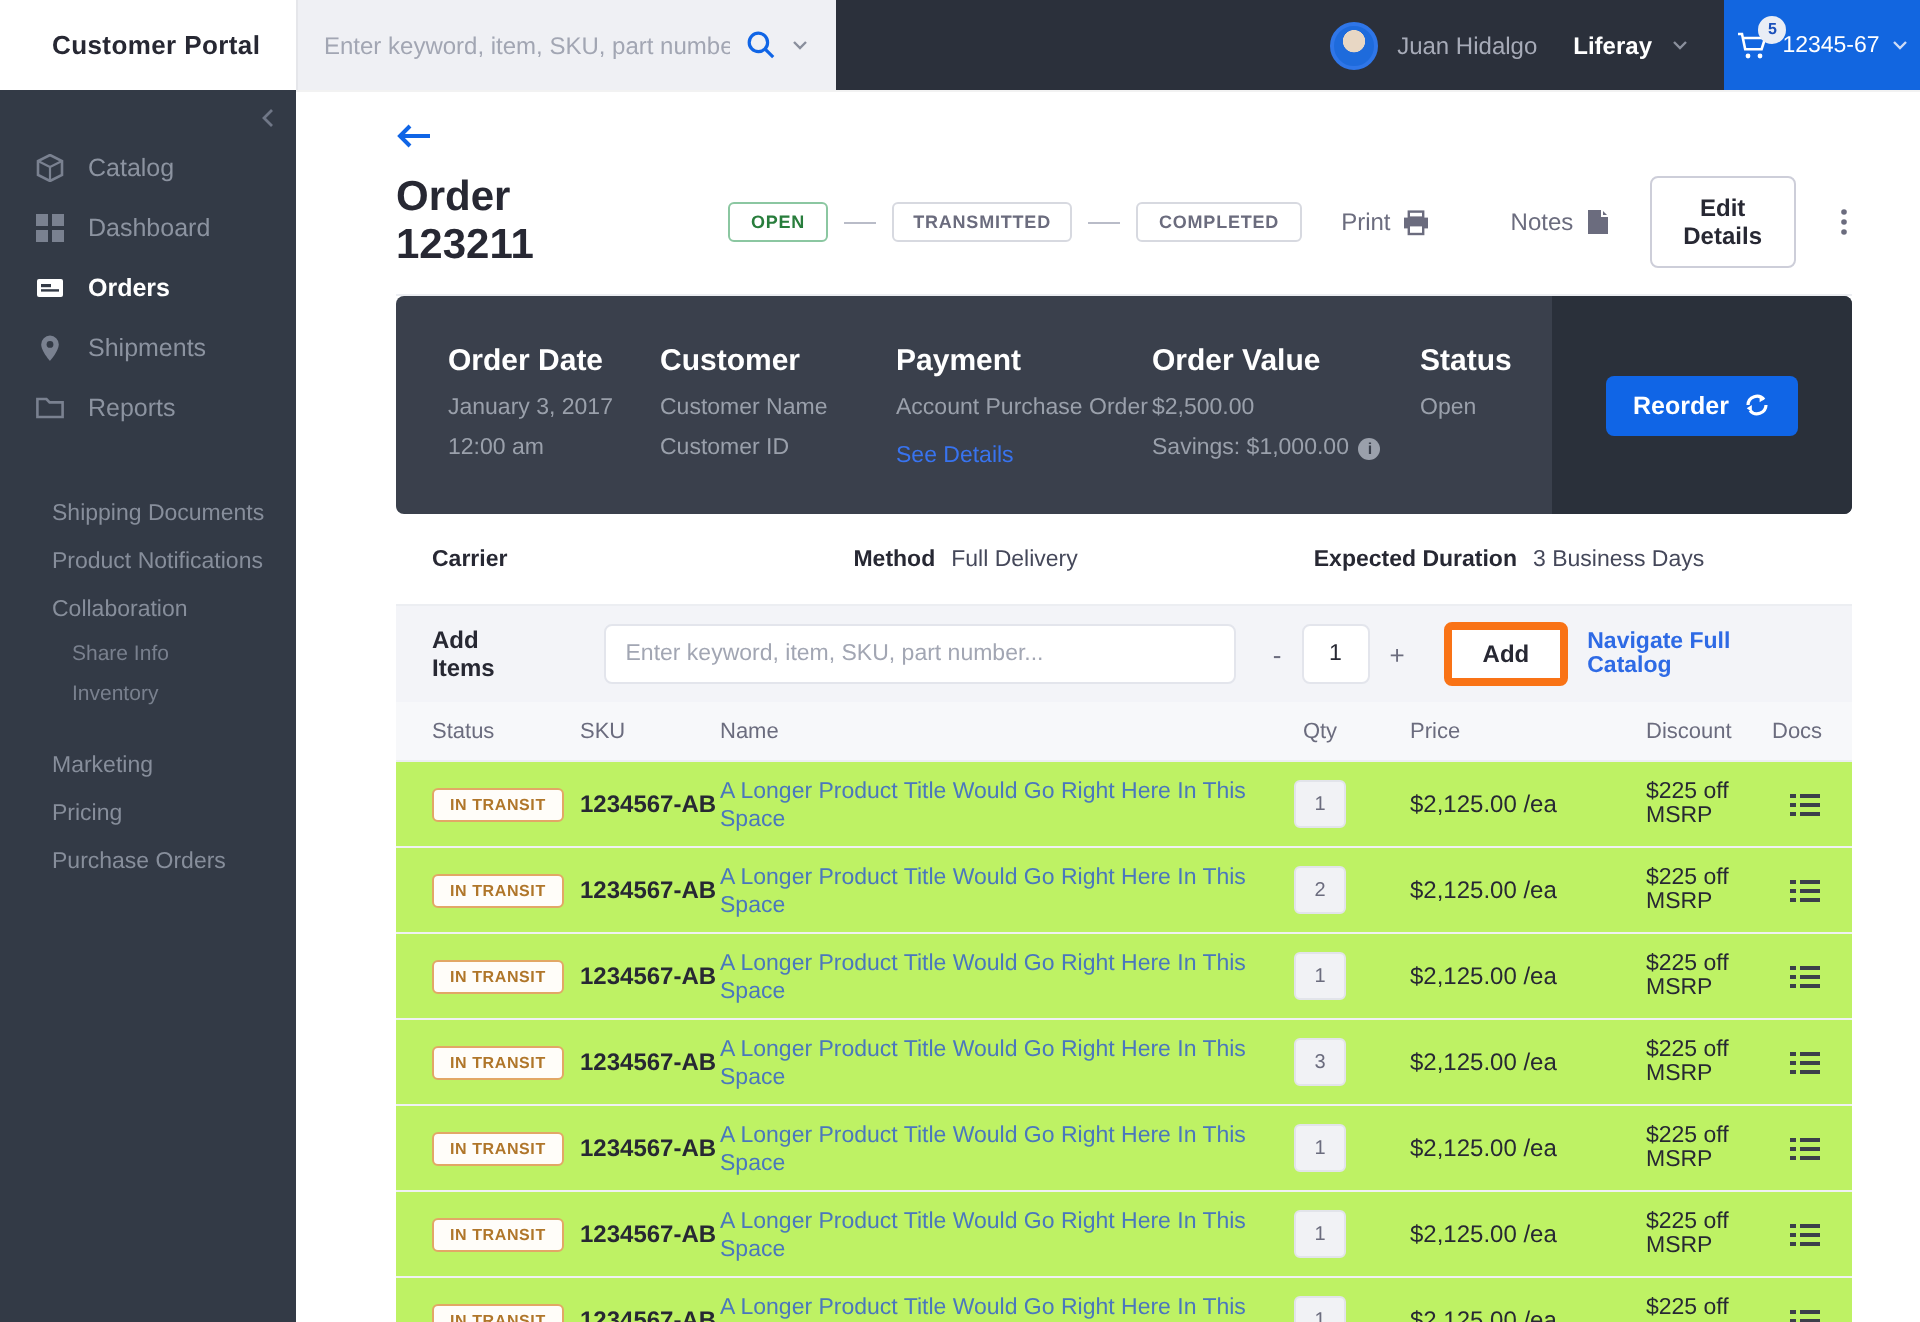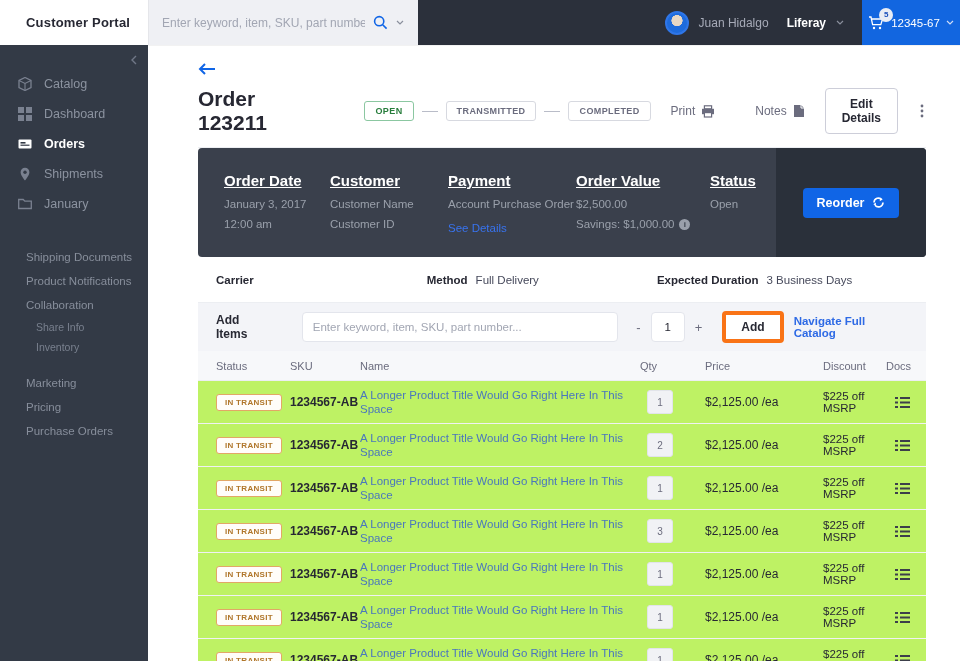--- a/index.html
+++ b/index.html
@@ -73,21 +73,21 @@
   .edit-btn { background:#fff; border:1px solid #cdced9; border-radius:4px; padding:8px 16px;
     font-size:12px; font-weight:bold; color:#272833; cursor:pointer;
     font-family:"Liberation Sans",sans-serif; }
   .kebab { display:flex; color:#6b6c7e; cursor:pointer; padding:2px; }
   .header-divider { border:0; border-top:1px solid #eceef2; margin-top:12px; }
 
   
   .summary { height:109px; background:#3a404c; border-radius:4px; display:flex;
     overflow:hidden; }
   .sum-col { padding-top:24px; }
-  .sum-col .t { color:#ffffff; font-size:15px; font-weight:bold; margin-bottom:9px;text-decoration:underline; }
+  .sum-col .t { color:#ffffff; font-size:15px; font-weight:bold; margin-bottom:9px; }
   .sum-col .v { color:#9aa0ab; font-size:11.5px; margin-bottom:8px; }
   .c1 { width:114px; padding-left:26px; } .c1 { width:132px; }
   .c2 { width:118px; } .c3 { width:128px; } .c4 { width:134px; } .c5 { flex:1; }
   .see-details { color:#3873ef; font-size:11.5px; cursor:pointer; }
   .savings { display:flex; align-items:center; gap:5px; }
   .info-ic { width:11px; height:11px; border-radius:50%; background:#9aa0ab; color:#3a404c;
     font-size:8px; font-weight:bold; display:inline-flex; align-items:center;
     justify-content:center; cursor:pointer; }
   .reorder-zone { width:150px; flex:0 0 150px; background:#2a303a; display:flex;
     align-items:center; justify-content:center; }
@@ -120,21 +120,21 @@
   .add-btn { background:#fff; border:4px solid #f97316; border-radius:4px; height:32px;
     padding:0 15px; font-size:12px; font-weight:bold; color:#272833; cursor:pointer;
     margin-left:10px; font-family:"Liberation Sans",sans-serif; }
   .catalog-link { margin-left:auto; font-size:11.5px; font-weight:bold; }
 
   
   .tgrid { display:grid; grid-template-columns:74px 70px 1fr 40px 126px 80px 24px;
     align-items:center; padding:0 16px 0 18px; }
   .thead { height:30px; background:#f7f8fa; border-bottom:1px solid #eceef2;
     color:#6b6c7e; font-size:11px; }
-  .th-qty { text-align:left; } .th-price { padding-left:25px; }
+  .th-qty { text-align:center; } .th-price { padding-left:25px; }
   .th-discount { padding-left:17px; } .th-docs { text-align:right; }
   .trow { height:43px; border-bottom:1px solid #f0f1f4; background:#bef264; font-size:12px; }
   .badge { display:inline-block; border:1px solid #e2a766; color:#b0762a; background:#fffdf9;
     font-size:8px; font-weight:bold; letter-spacing:.3px; border-radius:3px;
     padding:3px 8px; }
   .cell-sku { font-weight:bold; color:#272833; }
   .plink { color:#4a77bd; font-size:11.5px; cursor:pointer; text-decoration:none; }
   .qty-chip { display:flex; width:26px; height:24px; margin:0 auto; background:#f1f2f5;
     border:1px solid #e2e4ea; border-radius:3px; align-items:center; justify-content:center;
     font-size:10px; color:#6b6c7e; cursor:pointer; }
@@ -196,21 +196,21 @@
               </svg>
           </span>
           <span>Shipments</span>
         </div>
         <div class="nav-item">
           <span class="ic">
             <svg width="14" height="14" viewBox="0 0 14 14">
                 <path d="M0.7 2.5 H5.2 L6.8 4.2 H13.3 V11.5 H0.7 Z" fill="none" stroke="currentColor" stroke-width="1.3"></path>
               </svg>
           </span>
-          <span>January</span>
+          <span>Reports</span>
         </div>
       </div>
       <div class="nav-secondary">
         <span class="nav-text">Shipping Documents</span>
         <span class="nav-text">Product Notifications</span>
         <span class="nav-text">Collaboration</span>
         <span class="nav-sub">Share Info</span>
         <span class="nav-sub">Inventory</span>
         <div class="nav-gap"></div>
         <span class="nav-text">Marketing</span>

